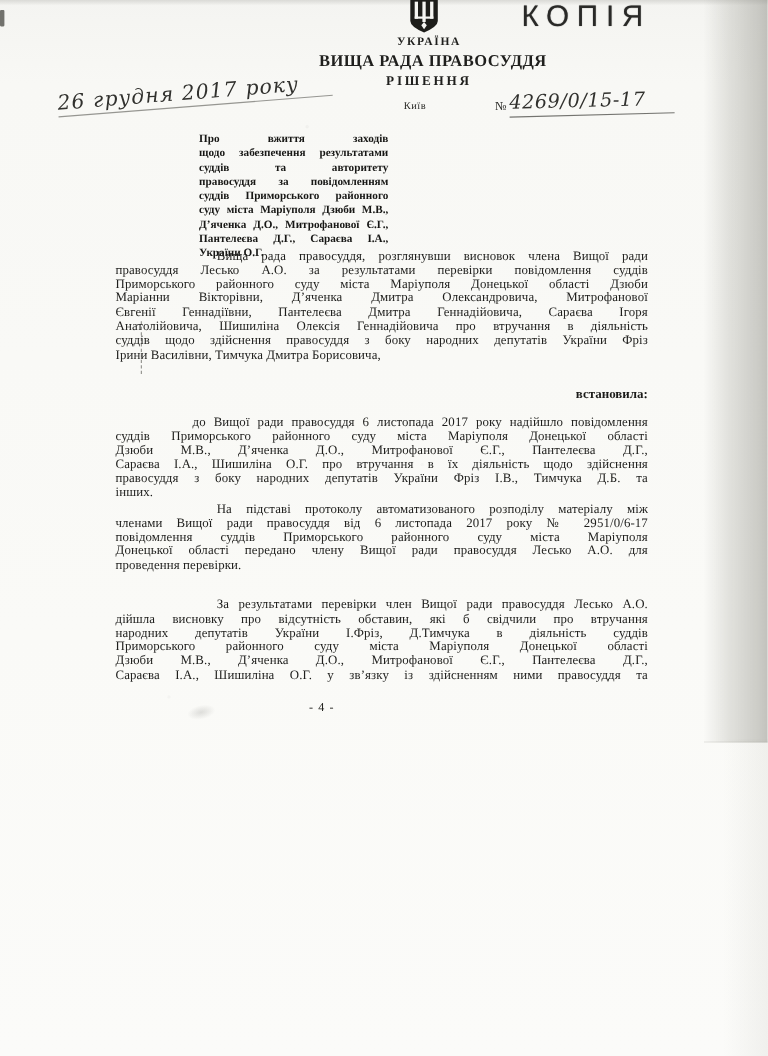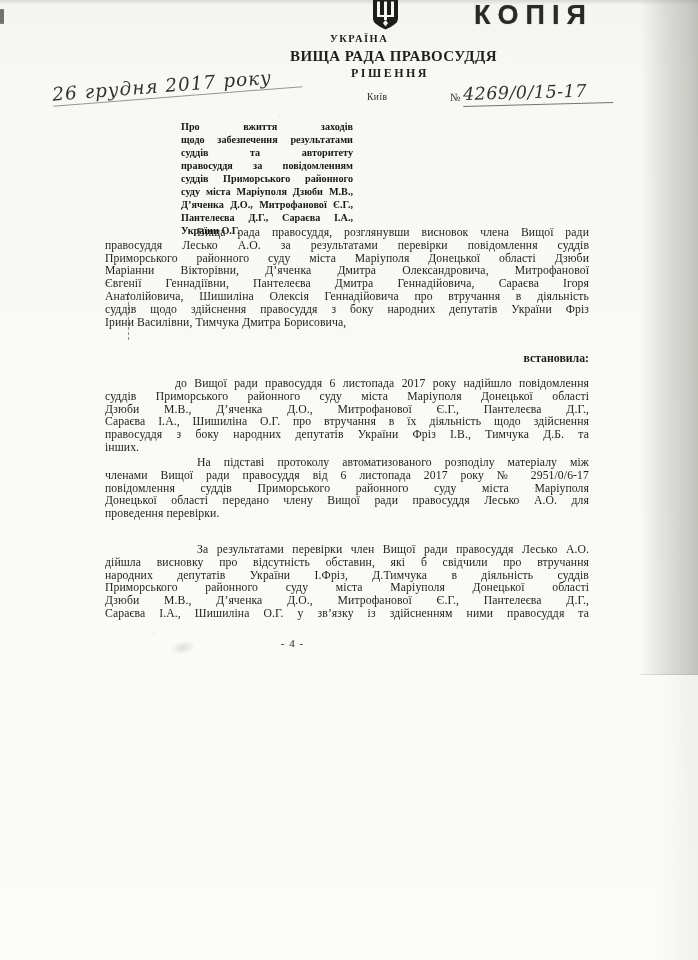--- a/index.html
+++ b/index.html
@@ -21,28 +21,28 @@
   .shadowband-soft{position:absolute;right:0;top:672px;width:40px;height:288px;
     background:linear-gradient(90deg,rgba(190,190,182,0),rgba(190,190,182,.18));}
   .artifact-topleft{position:absolute;left:0;top:9px;width:4px;height:15px;background:#454540;opacity:.75;border-radius:1px;}
   .artifact-dashline{position:absolute;left:128px;top:292px;height:48px;width:0;
     border-left:1.5px dashed rgba(55,55,50,.55);}
   .artifact-smudge{position:absolute;left:170px;top:641px;width:26px;height:13px;
     background:radial-gradient(ellipse at center,rgba(90,90,85,.18),rgba(90,90,85,0) 70%);
     transform:rotate(-12deg);}
 
   .emblem{position:absolute;left:372px;top:0;width:27px;height:30px;}
-  .country{position:absolute;left:330px;top:33px;width:120px;text-align:left;
+  .country{position:absolute;left:330px;top:33px;width:120px;text-align:center;
     font-size:10.5px;font-weight:bold;letter-spacing:1.5px;}
   .org{position:absolute;left:290px;top:48px;width:180px;text-align:center;
     font-size:15px;font-weight:bold;letter-spacing:.4px;white-space:nowrap;}
   .doctype{position:absolute;left:330px;top:66px;width:120px;text-align:center;
     font-size:12px;font-weight:bold;letter-spacing:2.5px;}
   .copystamp{position:absolute;left:474px;top:0;
-    font-family:"Liberation Sans",sans-serif;font-size:27px;font-weight:700;
+    font-family:"Liberation Sans",sans-serif;font-size:27px;font-weight:400;
     letter-spacing:7px;color:#181816;opacity:.92;text-shadow:0 0 1px rgba(20,20,18,.6);}
   .hand{font-style:italic;color:#31312e;font-family:"DejaVu Serif",serif;}
   .date-hand{position:absolute;left:52px;top:74px;width:250px;font-size:18.5px;
     transform:rotate(-4.5deg);letter-spacing:1px;white-space:nowrap;
     border-bottom:1px solid rgba(70,70,64,.55);padding-bottom:1px;}
   .city{position:absolute;left:367px;top:92px;font-size:9.5px;letter-spacing:.5px;color:#2a2a27;}
   .numsign{position:absolute;left:450px;top:91px;font-size:11px;color:#2a2a27;}
   .num-hand{position:absolute;left:463px;top:82px;width:150px;font-size:17.5px;
     transform:rotate(-1.5deg);letter-spacing:.5px;white-space:nowrap;
     border-bottom:1px solid rgba(60,60,55,.7);padding-bottom:2px;}

